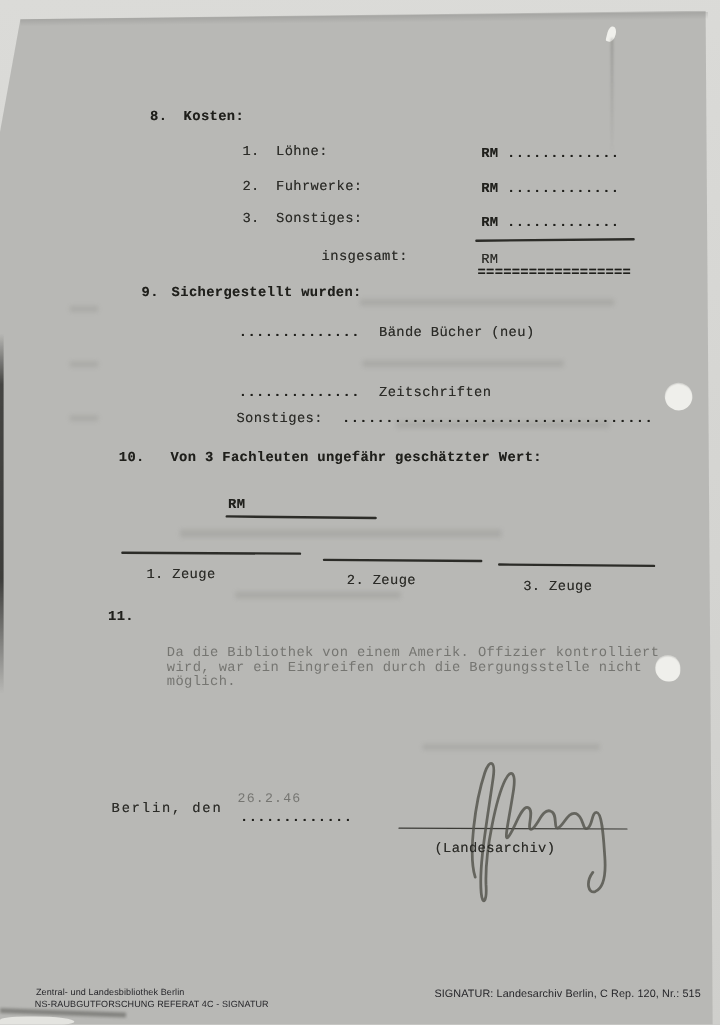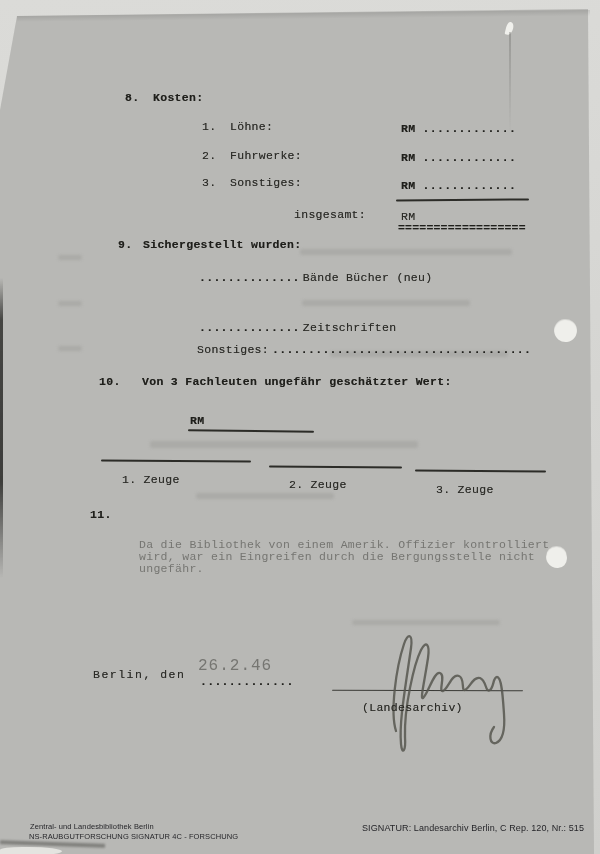--- a/index.html
+++ b/index.html
@@ -37,21 +37,21 @@
   .tear{position:absolute;left:506px;top:22px;width:7px;height:13px;background:#f0f0ec;
     border-radius:50% 50% 60% 15%;transform:rotate(14deg);}
   .crease{position:absolute;left:509px;top:32px;width:2px;height:100px;
     background:linear-gradient(to bottom,rgba(90,90,86,0.32),rgba(90,90,86,0));filter:blur(0.7px);}
   
   .tw{position:absolute;font-family:"Liberation Mono","DejaVu Sans Mono",monospace;
     font-size:11.5px;line-height:11.5px;color:#2b2b27;letter-spacing:0.3px;
     white-space:pre;text-shadow:0 0 0.5px rgba(40,40,36,0.55);}
   .tw-b{font-weight:bold;color:#1f1f1b;}
   .tw-faint{color:rgba(92,92,87,0.72);text-shadow:none;filter:blur(0.3px);}
-  .lbl-gap{margin-left:3px;}
+  .lbl-gap{margin-left:16px;}
   
   .rule{position:absolute;background:#2c2c28;height:1.7px;border-radius:1px;}
   .rule-thin{height:1.4px;background:#3a3a36;}
   
   .smudge{position:absolute;background:rgba(105,105,99,0.17);filter:blur(1.6px);border-radius:2px;}
   
   .sig-svg{position:absolute;left:383px;top:628px;width:135px;height:130px;}
   
   .foot{position:absolute;font-family:"Liberation Sans",sans-serif;color:#26262a;
     white-space:pre;letter-spacing:0.1px;}
@@ -92,21 +92,21 @@
 
   <div class="tw" style="left:202px;top:150px">2.</div>
   <div class="tw" style="left:230px;top:150px">Fuhrwerke:</div>
   <div class="tw tw-b" style="left:401px;top:152px">RM .............</div>
 
   <div class="tw" style="left:202px;top:177px">3.</div>
   <div class="tw" style="left:230px;top:177px">Sonstiges:</div>
   <div class="tw tw-b" style="left:401px;top:180px">RM .............</div>
 
   <div class="rule" style="left:396px;top:199px;width:133px;transform:rotate(-0.5deg)"></div>
-  <div class="tw" style="left:294px;top:209px">insgesamt:</div>
+  <div class="tw" style="left:268px;top:209px">insgesamt:</div>
   <div class="tw" style="left:401px;top:211px">RM</div>
   <div class="tw tw-b" style="left:398px;top:222px;letter-spacing:0.2px">==================</div>
 
   <div class="tw tw-b" style="left:118px;top:239px">9.</div>
   <div class="tw tw-b" style="left:143px;top:239px">Sichergestellt wurden:</div>
 
   <div class="tw" style="left:199px;top:272px"><span class="tw-b">..............</span><span class="lbl-gap">Bände Bücher (neu)</span></div>
   <div class="tw" style="left:197px;top:344px"><span>Sonstiges:</span><span class="tw-b lbl-gap">....................................</span></div>
   <div class="tw" style="left:199px;top:322px"><span class="tw-b">..............</span><span class="lbl-gap">Zeitschriften</span></div>
 
@@ -118,25 +118,25 @@
   <div class="rule" style="left:101px;top:460px;width:150px;transform:rotate(0.3deg)"></div>
   <div class="rule" style="left:269px;top:466px;width:133px;transform:rotate(0.4deg)"></div>
   <div class="rule" style="left:415px;top:470px;width:131px;transform:rotate(0.5deg)"></div>
   <div class="tw" style="left:122px;top:474px">1. Zeuge</div>
   <div class="tw" style="left:289px;top:479px">2. Zeuge</div>
   <div class="tw" style="left:436px;top:484px">3. Zeuge</div>
 
   <div class="tw tw-b" style="left:90px;top:509px">11.</div>
   <div class="tw tw-faint" style="left:139px;top:539px">Da die Bibliothek von einem Amerik. Offizier kontrolliert</div>
   <div class="tw tw-faint" style="left:139px;top:551px">wird, war ein Eingreifen durch die Bergungsstelle nicht</div>
-  <div class="tw tw-faint" style="left:139px;top:563px">ungefähr.</div>
+  <div class="tw tw-faint" style="left:139px;top:563px">möglich.</div>
 
   <div class="tw" style="left:93px;top:669px;letter-spacing:1.5px">Berlin, den</div>
   <div class="tw tw-b" style="left:200px;top:676px">.............</div>
-  <div class="tw tw-faint" style="left:198px;top:661px;letter-spacing:1px;font-size:16px">26.2.46</div>
+  <div class="tw tw-faint" style="left:198px;top:661px;letter-spacing:1px;font-size:11px">26.2.46</div>
 
   <div class="rule rule-thin" style="left:332px;top:690px;width:191px;transform:rotate(0.2deg)"></div>
   <svg class="sig-svg" viewBox="383 628 135 130">
     <path d="M 396 731 C 390 712, 396 668, 404 644
              C 408 632, 413 634, 411 648
              C 405 690, 399 722, 401 744
              C 402 755, 406 752, 405 737
              C 404 708, 414 664, 421 650
              C 426 640, 430 644, 428 658
              C 424 684, 420 700, 423 698
@@ -147,16 +147,16 @@
              C 470 688, 473 676, 480 678
              C 487 681, 485 693, 490 690
              C 494 687, 493 677, 497 677
              C 502 677, 503 700, 504 714
              C 505 728, 503 740, 496 743
              C 490 745, 488 735, 494 727" fill="none" stroke="#56564f" stroke-width="2.3" stroke-linecap="round" stroke-linejoin="round" opacity="0.85"></path>
   </svg>
   <div class="tw" style="left:362px;top:702px">(Landesarchiv)</div>
 
   <div class="foot foot-left" style="left:30px;top:822px">Zentral- und Landesbibliothek Berlin</div>
-  <div class="foot foot-left" style="left:29px;top:832px">NS-RAUBGUTFORSCHUNG SIGNATUR 4C - FORSCHUNG</div>
+  <div class="foot foot-left" style="left:29px;top:832px">NS-RAUBGUTFORSCHUNG REFERAT 4C - SIGNATUR</div>
   <div class="foot foot-right" style="left:362px;top:823px">SIGNATUR: Landesarchiv Berlin, C Rep. 120, Nr.: 515</div>
 
 </div>
 
 </body></html>

